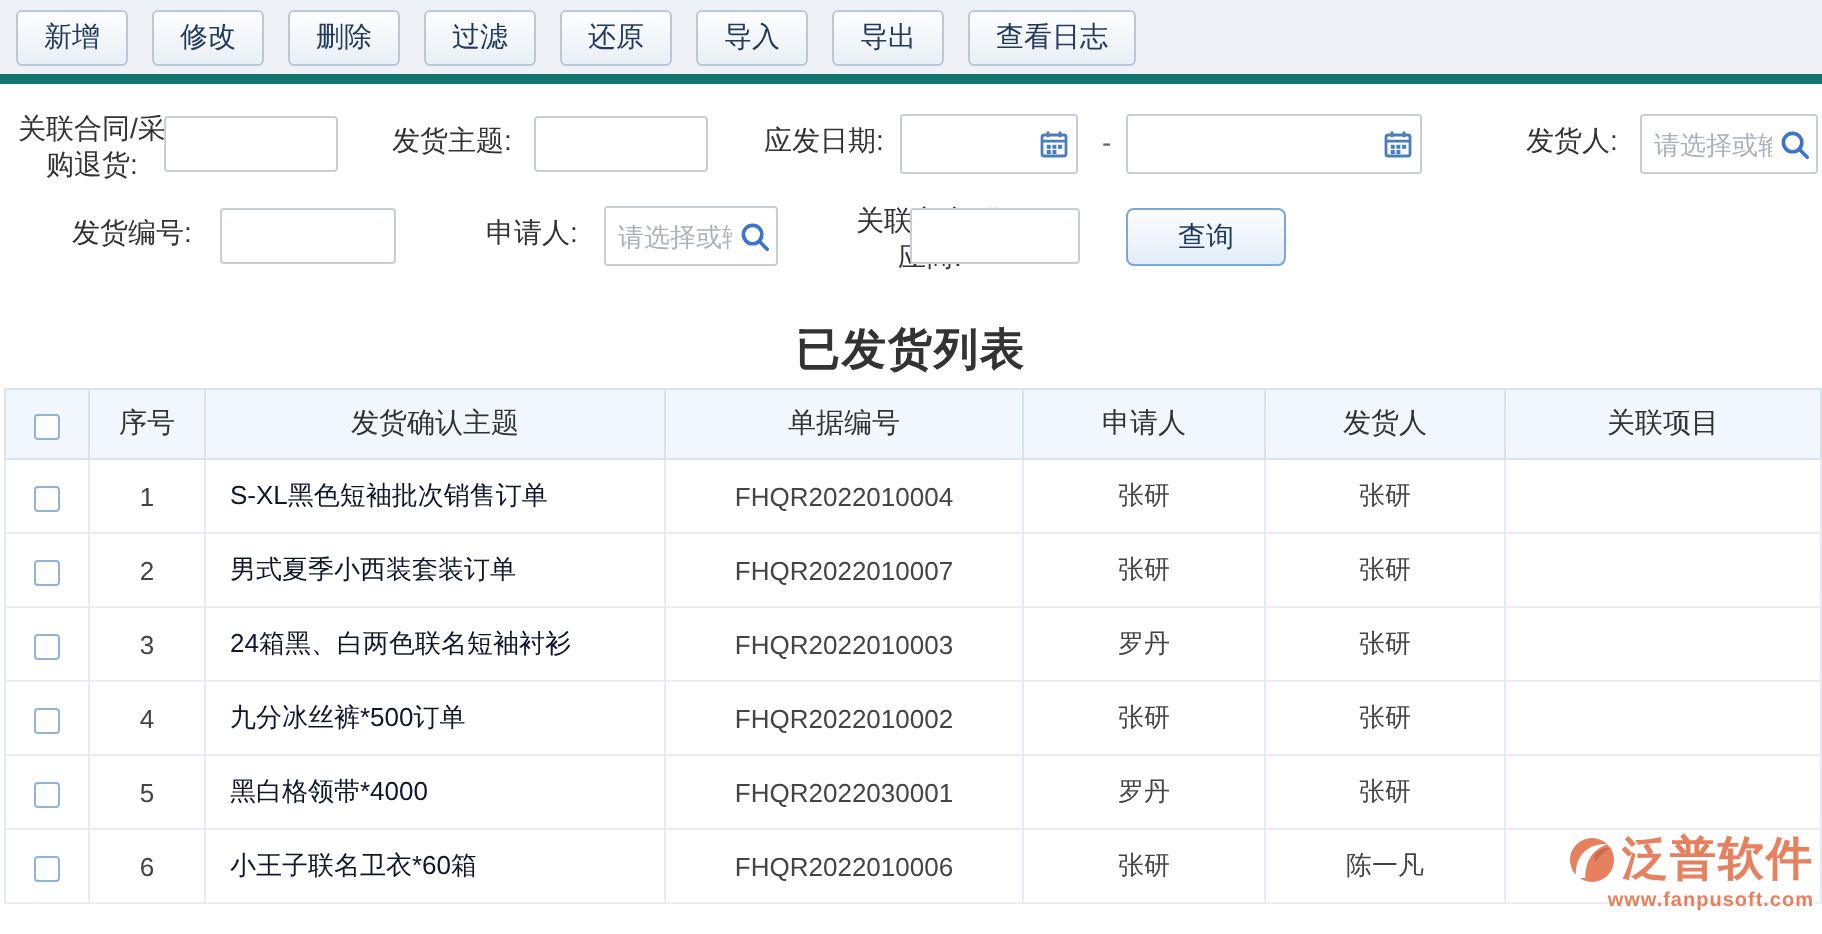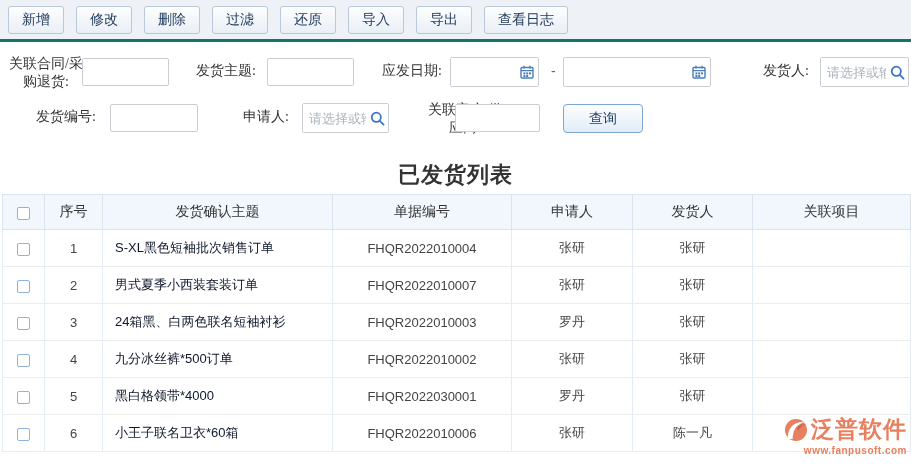--- a/index.html
+++ b/index.html
@@ -4,37 +4,37 @@
 <style>
   * { margin:0; padding:0; box-sizing:border-box; }
   html,body { background:#fff; }
   .page {
     position:relative; width:911px; height:467px; overflow:hidden;
     background:#fff; font-family:"Liberation Sans", sans-serif; color:#333;
   }
   
   .toolbar {
     position:absolute; left:0; top:0; width:911px; height:42px;
-    background:#eef1f5; border-bottom:3px solid #0f766e;
+    background:#eef1f5; border-bottom:5px solid #0f766e;
     display:flex; align-items:center; padding-left:8px; gap:12px;
   }
   .tbtn {
     height:28px; padding:0 13px; font-size:14px; color:#223b5c;
     background:linear-gradient(#fdfefe,#e9eff6);
     border:1px solid #b9c9db; border-radius:3px; cursor:pointer;
     font-family:"Liberation Sans", sans-serif;
     display:inline-flex; align-items:center; gap:6px; white-space:nowrap;
   }
   .caret {
     width:0; height:0; border-left:5px solid transparent;
     border-right:5px solid transparent; border-top:6px solid #5b8fd0;
     display:inline-block;
   }
   
-  .flabel { position:absolute; font-size:14px; color:#333; white-space:nowrap;font-family:Liberation Serif, serif; }
+  .flabel { position:absolute; font-size:14px; color:#333; white-space:nowrap; }
   .flabel.wrap { white-space:normal; text-align:center; line-height:18px; }
   .finput {
     position:absolute; height:28px; border:1px solid #c9ced4; background:#fff;
     font-size:13px; padding:0 6px; color:#333; border-radius:2px;
     font-family:"Liberation Sans", sans-serif; outline:none;
   }
   .finput::placeholder { color:#aab2bc; }
   .fwrapbox {
     position:absolute; height:30px; border:1px solid #c9ced4; background:#fff;
     border-radius:2px; display:flex; align-items:center; overflow:hidden;

